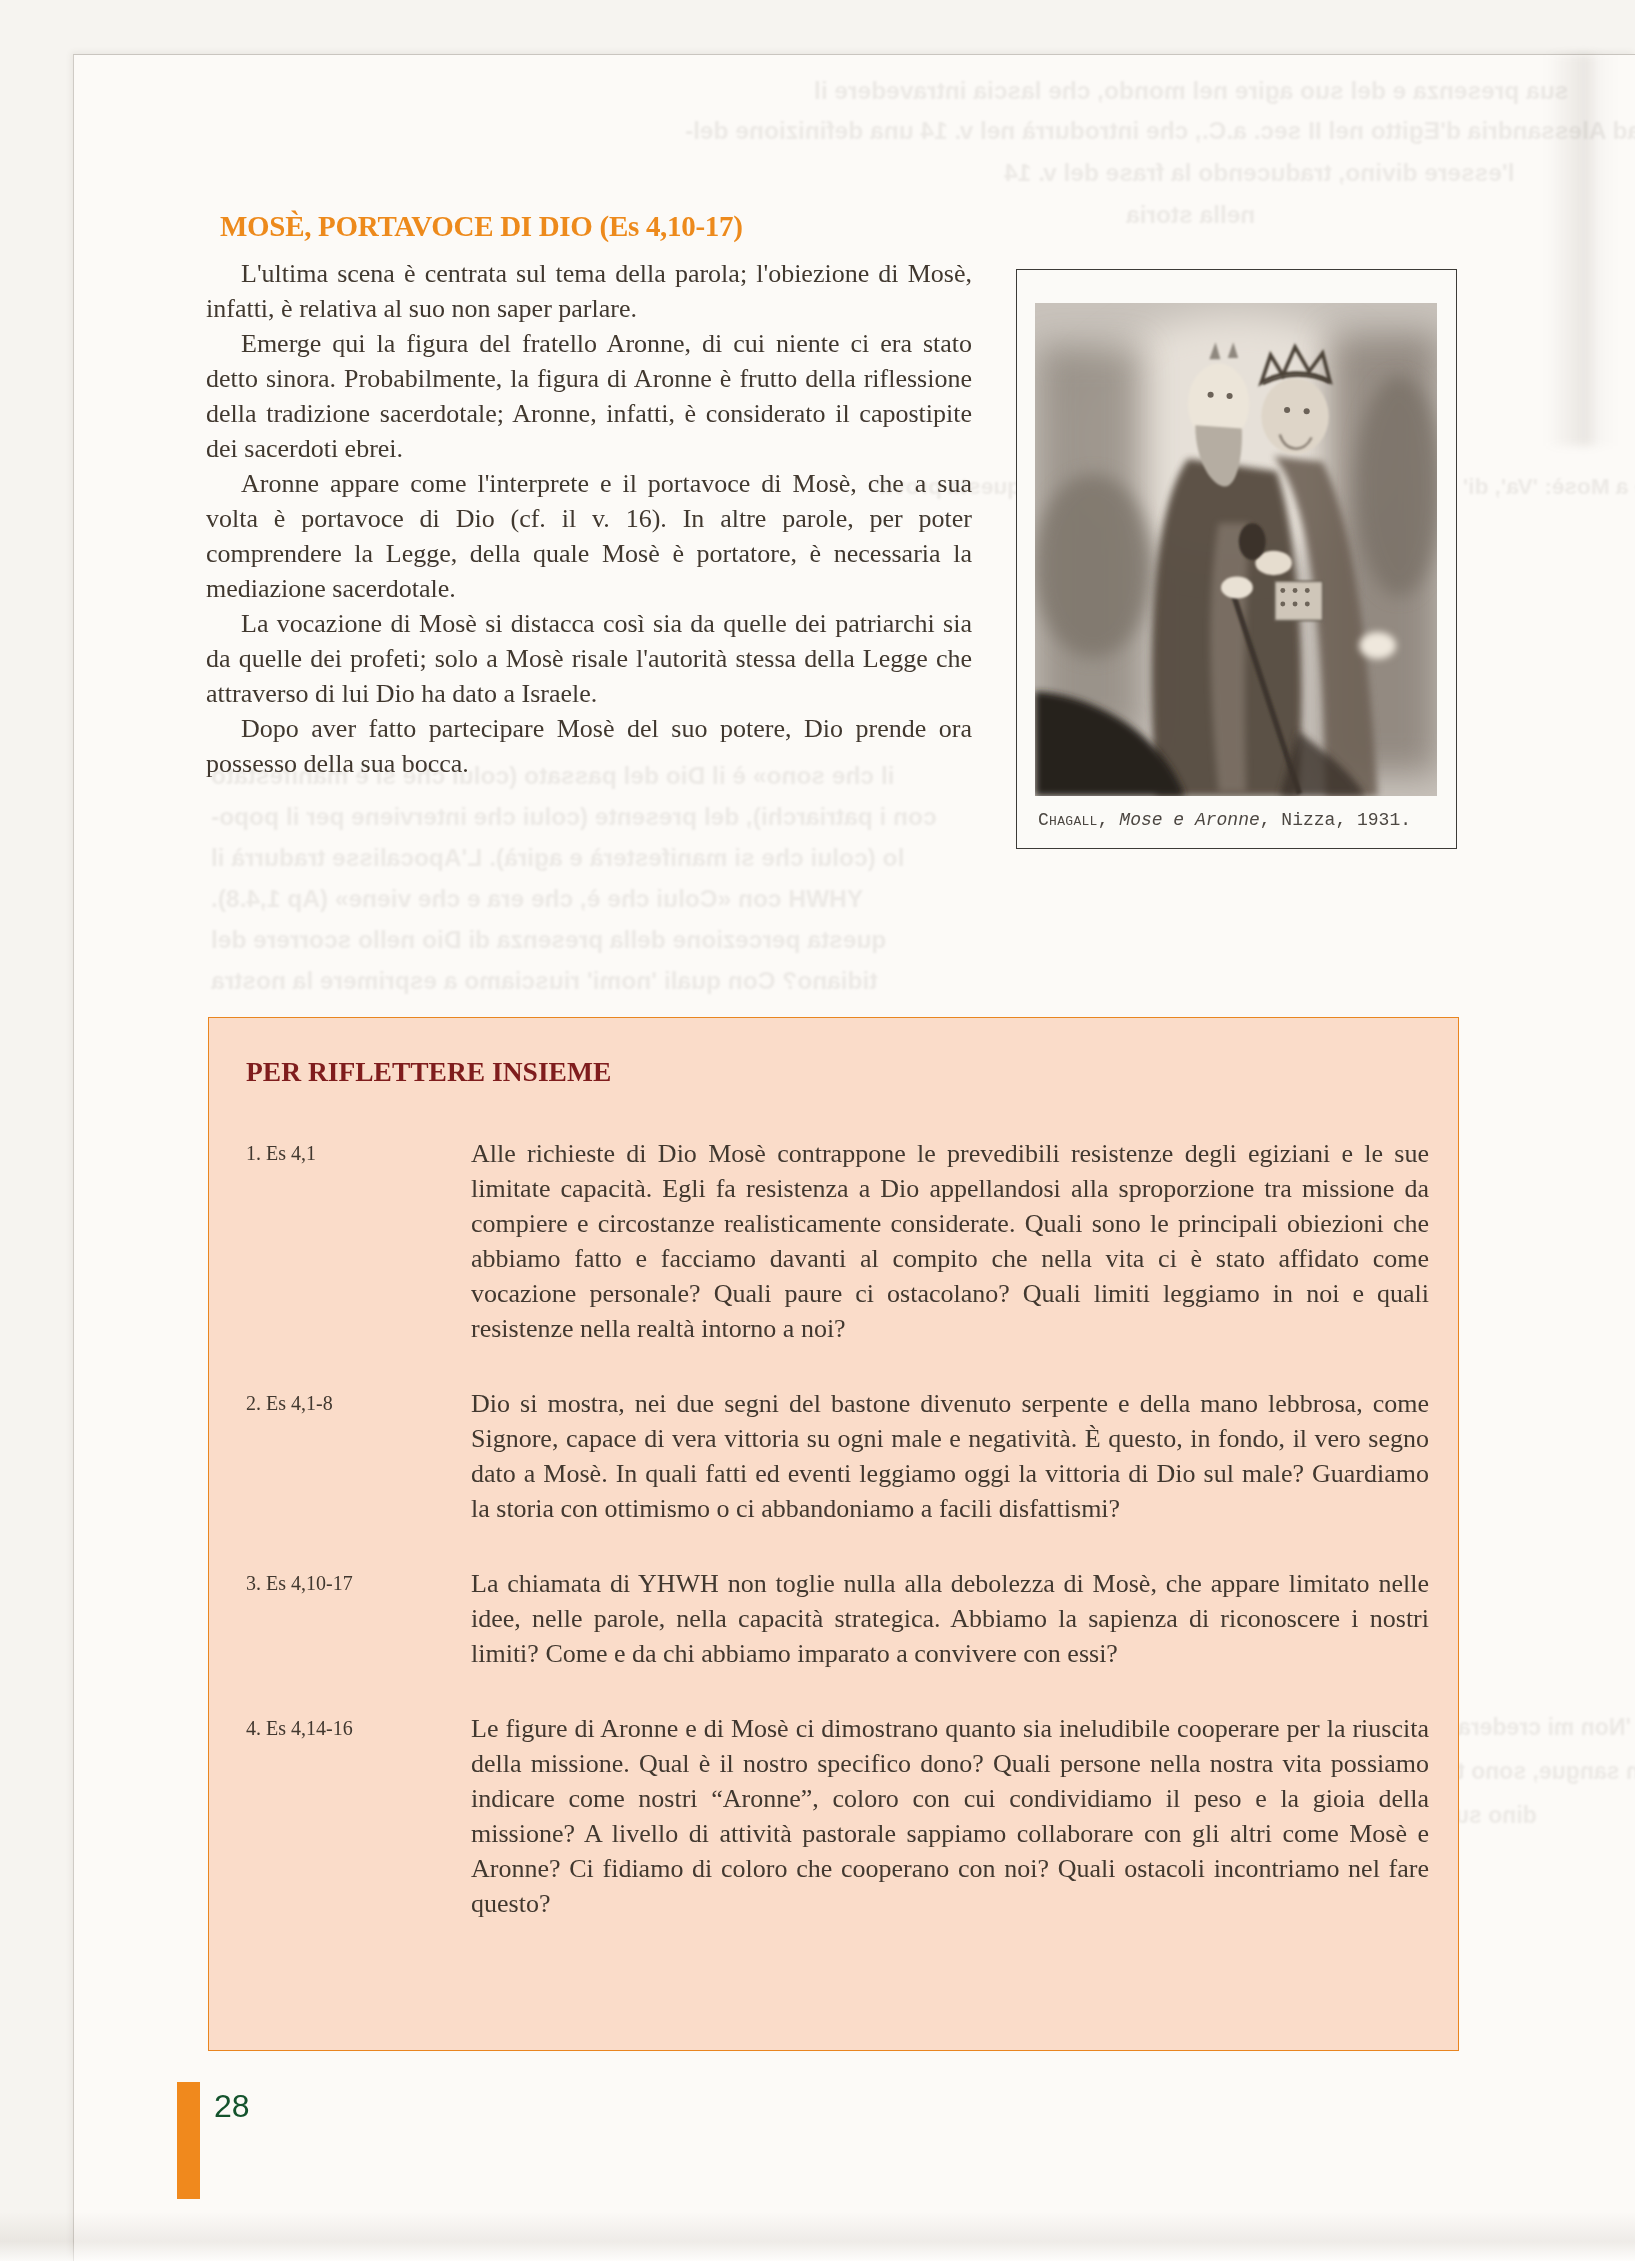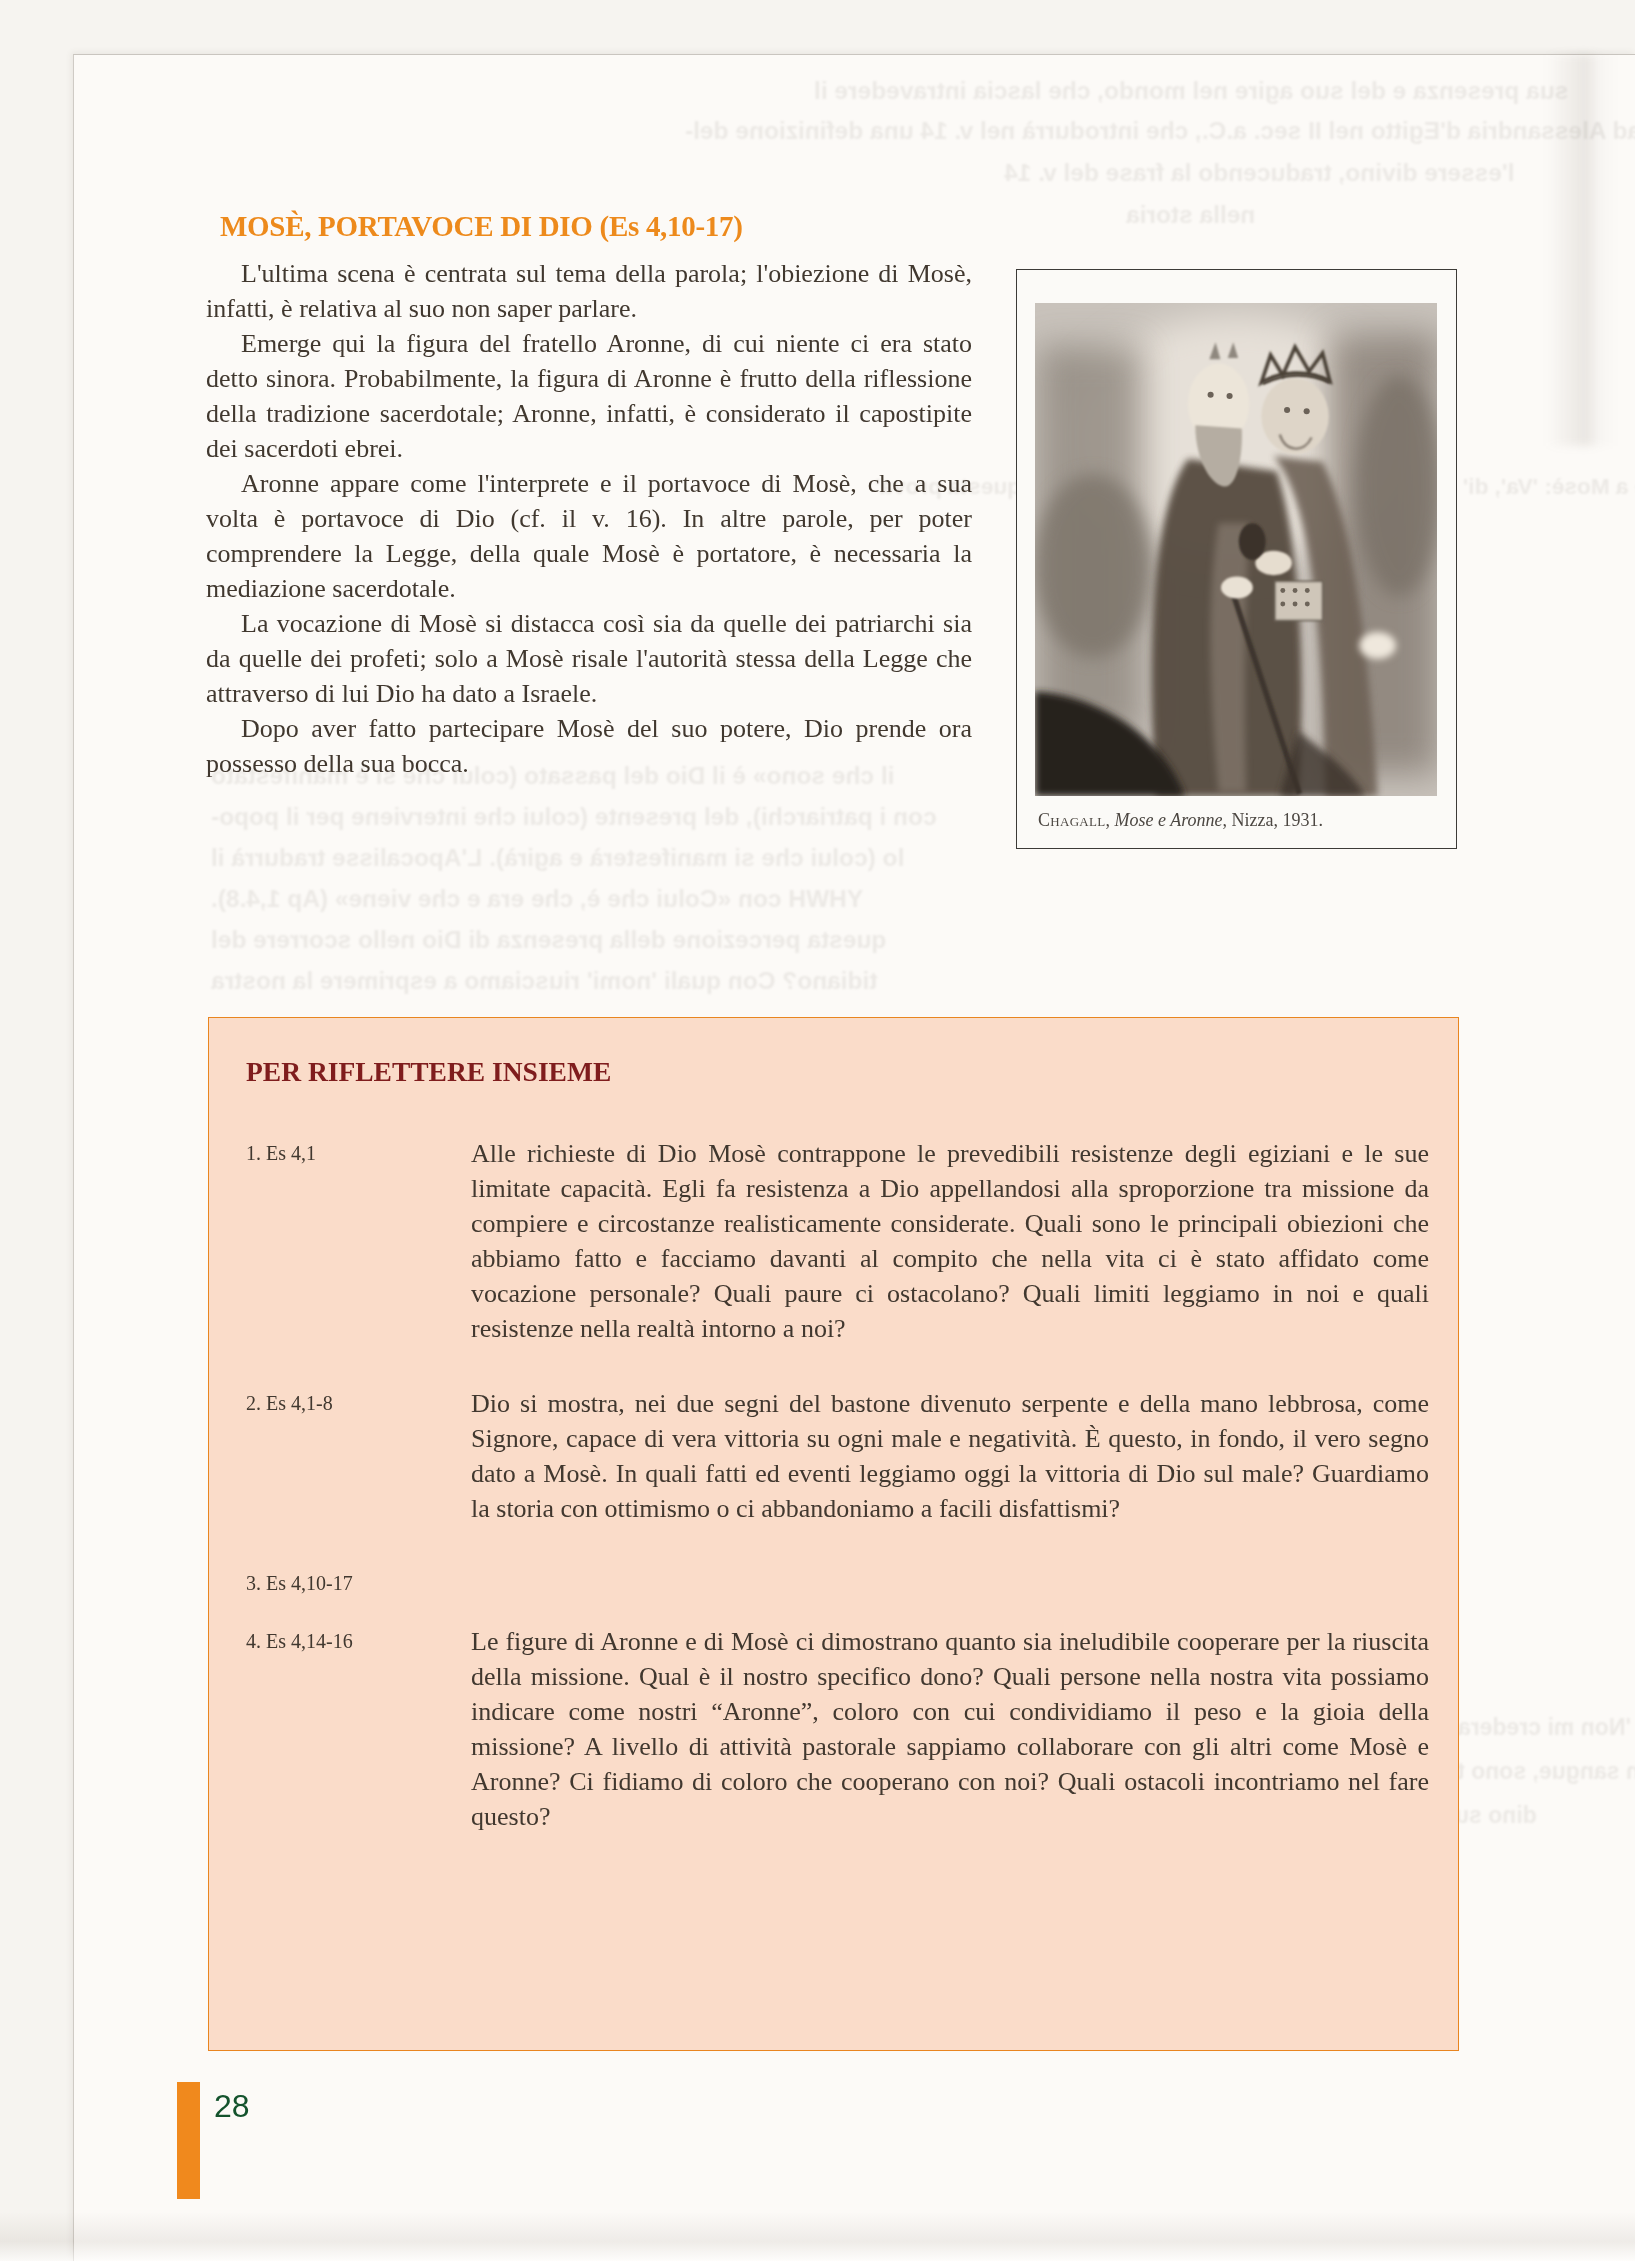--- a/index.html
+++ b/index.html
@@ -27,21 +27,21 @@
   
   .bodycol{position:absolute;left:206px;top:256px;width:766px;
            font-size:26px;line-height:35px;text-align:justify;}
   .bodycol p{margin:0;text-indent:35px;}
 
   
   .figure{position:absolute;left:1016px;top:269px;width:441px;height:580px;
           background:#fbfaf7;border:1.8px solid #3c3a37;box-sizing:border-box;}
   .art{position:absolute;left:18.4px;top:33px;width:402px;height:493px;display:block;}
   .caption{position:absolute;left:21px;top:540px;width:398px;
-           font-family:Liberation Serif, serif;font-size:18px;color:#4c4742;}
+           font-family:Liberation Mono, monospace;font-size:18px;color:#4c4742;}
   .caption .artist{font-variant:small-caps;letter-spacing:0.3px;}
   .caption .worktitle{font-style:italic;}
 
   
   .reflectbox{position:absolute;left:208px;top:1017px;width:1251px;height:1034px;
               box-sizing:border-box;background:#fadcc9;border:1.8px solid #e9851f;
               padding:38px 29px 0 37px;}
   .boxtitle{font-family:"Liberation Serif",serif;font-weight:bold;font-size:27.5px;
             letter-spacing:0px;color:#7f1d1d;margin:0 0 48px 0;}
   .qrow{display:grid;grid-template-columns:225px 1fr;margin-bottom:23px;}
@@ -152,20 +152,21 @@
     <div class="qrow">
       <div class="qref">1. Es 4,1</div>
       <div class="qtext">Alle richieste di Dio Mosè contrappone le prevedibili resistenze degli egiziani e le sue limitate capacità. Egli fa resistenza a Dio appellandosi alla sproporzione tra missione da compiere e circostanze realisticamente considerate. Quali sono le principali obiezioni che abbiamo fatto e facciamo davanti al compito che nella vita ci è stato affidato come vocazione personale? Quali paure ci ostacolano? Quali limiti leggiamo in noi e quali resistenze nella realtà intorno a noi?</div>
     </div>
     <div class="qrow">
       <div class="qref">2. Es 4,1-8</div>
       <div class="qtext">Dio si mostra, nei due segni del bastone divenuto serpente e della mano lebbrosa, come Signore, capace di vera vittoria su ogni male e negatività. È questo, in fondo, il vero segno dato a Mosè. In quali fatti ed eventi leggiamo oggi la vittoria di Dio sul male? Guardiamo la storia con ottimismo o ci abbandoniamo a facili disfattismi?</div>
     </div>
     <div class="qrow">
       <div class="qref">3. Es 4,10-17</div>
+      <div class="qtext">La chiamata di YHWH non toglie nulla alla debolezza di Mosè, che appare limitato nelle idee, nelle parole, nella capacità strategica. Abbiamo la sapienza di riconoscere i nostri limiti? Come e da chi abbiamo imparato a convivere con essi?</div>
     </div>
     <div class="qrow">
       <div class="qref">4. Es 4,14-16</div>
       <div class="qtext">Le figure di Aronne e di Mosè ci dimostrano quanto sia ineludibile cooperare per la riuscita della missione. Qual è il nostro specifico dono? Quali persone nella nostra vita possiamo indicare come nostri “Aronne”, coloro con cui condividiamo il peso e la gioia della missione? A livello di attività pastorale sappiamo collaborare con gli altri come Mosè e Aronne? Ci fidiamo di coloro che cooperano con noi? Quali ostacoli incontriamo nel fare questo?</div>
     </div>
   </section>
 
   <div class="numbar"></div>
   <div class="pagenum">28</div>
 

